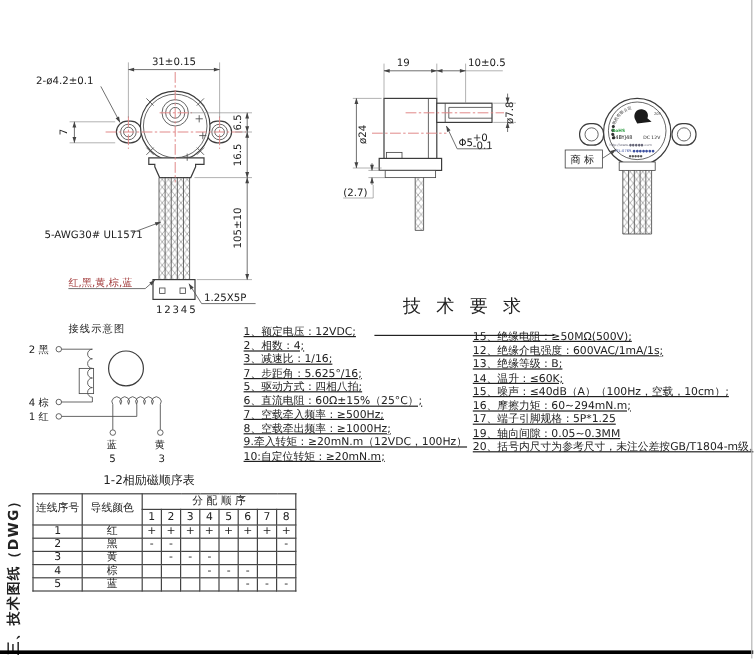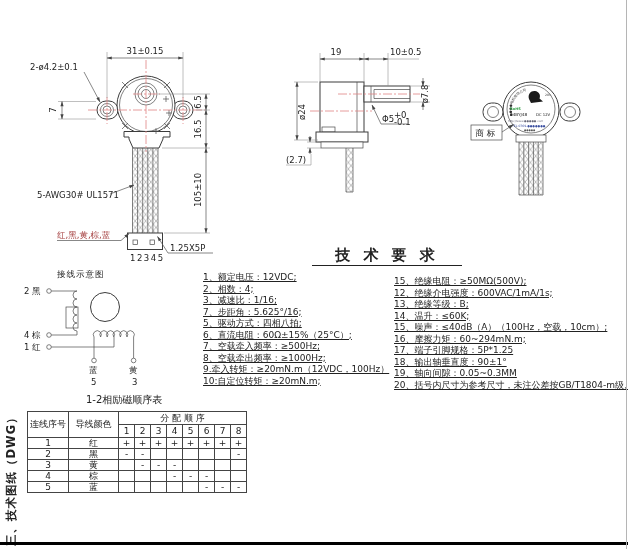--- a/index.html
+++ b/index.html
@@ -7,22 +7,22 @@
           font-family:"DejaVu Sans",sans-serif;color:#222;}
   .sheet{position:absolute;left:0;top:0;}
   .ln{stroke:#3c3c3c;stroke-width:1;fill:none;}
   .ln2{stroke:#4a4a4a;stroke-width:.7;fill:none;}
   .fw{fill:#ffffff;}
   .ext{stroke:#8a8a8a;stroke-width:.55;fill:none;}
   .dim{stroke:#555;stroke-width:.7;fill:none;}
   .cl{stroke:#e08484;stroke-width:.8;fill:none;stroke-dasharray:9 2 2 2;}
   .txt{fill:#222;font-size:8.5px;font-family:"DejaVu Sans",sans-serif;}
   .tech-title{position:absolute;left:312px;top:246px;width:150px;text-align:center;
-              font-size:15px;font-weight:bold;letter-spacing:4px;
-              border-bottom:1.5px solid #222;padding-bottom:0;}
+              font-size:15px;font-weight:normal;letter-spacing:4px;
+              border-bottom:1.5px solid #222;padding-bottom:14px;}
   .tech-col{position:absolute;font-size:9px;line-height:11.5px;white-space:nowrap;text-decoration:underline;}
   .tech-left{left:203px;top:272px;width:190px;}
   .tech-right{left:394px;top:276px;width:234px;}
   .seq-table{position:absolute;left:27px;top:411px;border-collapse:collapse;
              font-size:9px;text-align:center;}
   .seq-table th,.seq-table td{border:1px solid #444;font-weight:normal;
              padding:0;line-height:1;}
   .seq-table thead th{height:12px;}
   .seq-table tbody td{height:10px;}
   .wiring-caption{position:absolute;left:86px;top:393px;font-size:10px;}
@@ -194,21 +194,20 @@
       <div>10:自定位转矩：≥20mN.m;</div>
     </div>
   <div class="tech-col tech-right">
       <div>15、绝缘电阻：≥50MΩ(500V);</div>
       <div>12、绝缘介电强度：600VAC/1mA/1s;</div>
       <div>13、绝缘等级：B;</div>
       <div>14、温升：≤60K;</div>
       <div>15、噪声：≤40dB（A）（100Hz，空载，10cm）;</div>
       <div>16、摩擦力矩：60~294mN.m;</div>
       <div>17、端子引脚规格：5P*1.25</div>
-      <div>18、输出轴垂直度：90±1°</div>
       <div>19、轴向间隙：0.05~0.3MM</div>
       <div>20、括号内尺寸为参考尺寸，未注公差按GB/T1804-m级。</div>
     </div>
 
   <div class="wiring-caption">1-2相励磁顺序表</div>
   <table class="seq-table">
     <colgroup>
       <col style="width:41px">
         <col style="width:50px">
       <col style="width:16px">

